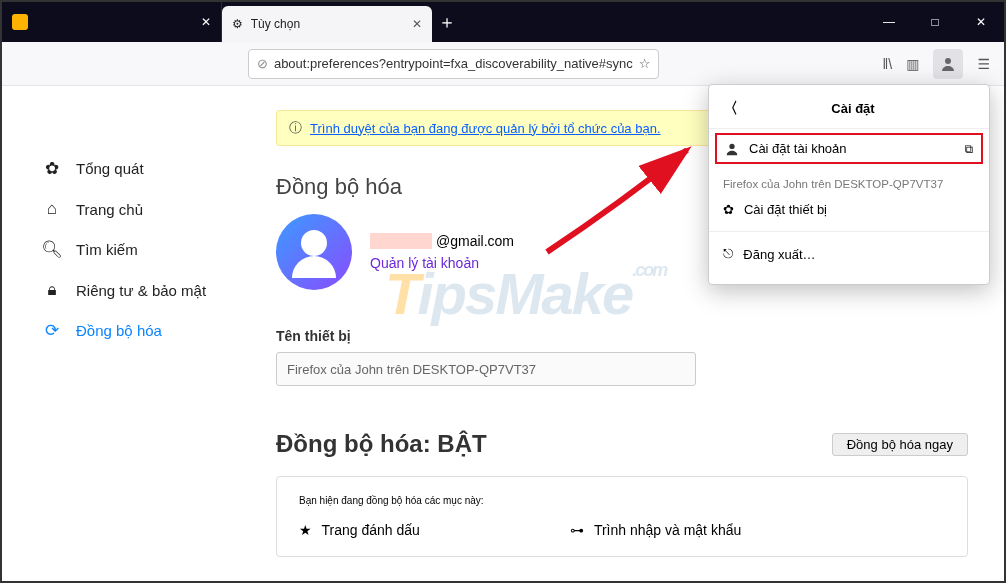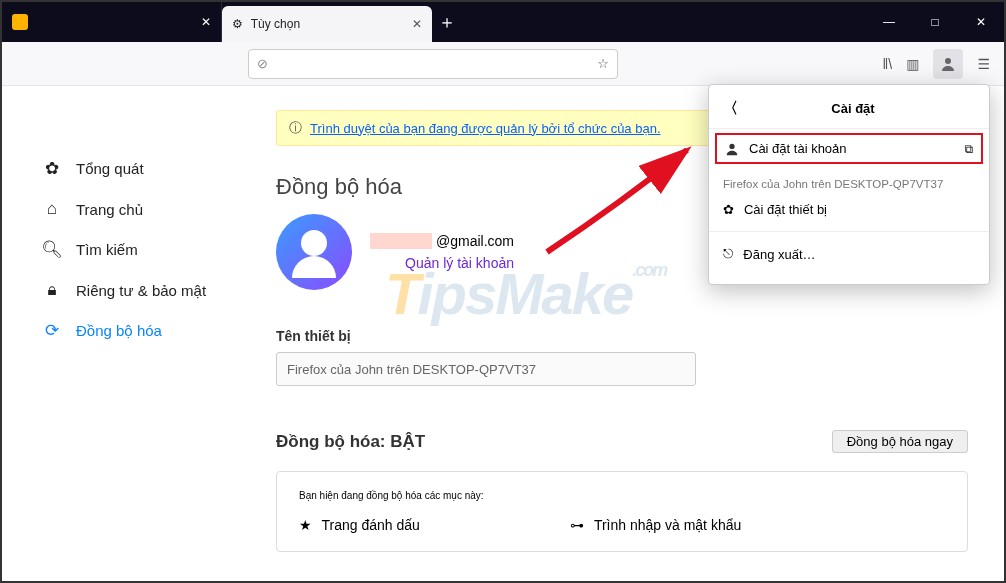--- a/index.html
+++ b/index.html
@@ -30,28 +30,28 @@
 .side-ic { width: 20px; display: flex; justify-content: center; font-size: 17px; }
 
 .main { flex: 1; padding: 24px 36px 0 36px; overflow: auto; }
 .notice { background: #ffffbf; border: 1px solid #fbe79a; padding: 8px 12px; font-size: 13px; color: #0a60ff; display: flex; align-items: center; gap: 8px; border-radius: 3px; }
 .notice .info-ic { color: #555; }
 .h1 { font-size: 22px; font-weight: 500; color: #444; margin: 28px 0 14px; }
 .account-row { display: flex; align-items: center; gap: 18px; }
 .avatar { width: 76px; height: 76px; border-radius: 50%; background: linear-gradient(135deg, #3b9bff, #8a4bff); position: relative; }
 .avatar::before { content: ""; position: absolute; width: 26px; height: 26px; background: #fff; border-radius: 50%; left: 25px; top: 16px; }
 .avatar::after { content: ""; position: absolute; width: 44px; height: 22px; background: #fff; border-radius: 22px 22px 0 0; left: 16px; top: 42px; }
-.acc-info { display: flex; flex-direction: column; gap: 6px; font-size: 14px; align-items: flex-end; }
+.acc-info { display: flex; flex-direction: column; gap: 6px; font-size: 14px; }
 .email-row { display: flex; align-items: center; gap: 4px; }
 .email-hidden { width: 62px; height: 16px; background: #ffd7d0; }
 .manage-link { color: #6d28d9; cursor: pointer; }
 .section-label { font-size: 14px; font-weight: 600; color: #333; margin: 38px 0 8px; }
 .device-input { width: 420px; height: 34px; border: 1px solid #ccc; border-radius: 3px; padding: 0 10px; font-size: 13px; color: #666; background: #fafafa; }
 .sync-header { display: flex; align-items: center; margin: 44px 0 18px; }
-.sync-h { font-size: 17px; font-weight: 700; color: #333; }
+.sync-h { font-size: 24px; font-weight: 700; color: #333; }
 .sync-btn { margin-left: auto; padding: 3px 14px; background: #efefef; border: 1px solid #ccc; border-radius: 3px; font-size: 13px; cursor: pointer; }
 .sync-panel { border: 1px solid #ddd; border-radius: 4px; padding: 18px 22px; }
 .panel-title { font-size: 10px; margin-bottom: 16px; }
 .sync-items { display: flex; gap: 150px; }
 .sync-item { display: flex; align-items: center; gap: 10px; font-size: 14px; }
 
 .watermark { position: absolute; left: 383px; top: 258px; font-size: 58px; font-weight: 800; color: rgba(120,160,190,0.25); font-style: italic; pointer-events: none; letter-spacing: -2px; }
 .watermark .t { color: rgba(255,165,0,0.35); }
 .watermark .dot { font-size: 18px; vertical-align: top; }
 
@@ -86,20 +86,21 @@
     <div class="win-btn">―</div>
     <div class="win-btn">□</div>
     <div class="win-btn cls">✕</div>
   </div>
 </div>
 
 <div class="toolbar">
   <div class="spacer-left"></div>
   <div class="urlbar">
     <span style="color:#888">⊘</span>
+    <span style="overflow:hidden;white-space:nowrap">about:preferences?entrypoint=fxa_discoverability_native#sync</span>
     <span class="star">☆</span>
   </div>
   <div class="tool-icons">
     <span class="ic">ǁ\</span>
     <span class="ic">▥</span>
     <span class="account-btn">
       <svg width="16" height="16" viewBox="0 0 16 16">
           <circle cx="8" cy="5" r="3" fill="#666"></circle>
           <path d="M2 15c0-3 3-5 6-5s6 2 6 5" fill="#666"></path>
         </svg>

